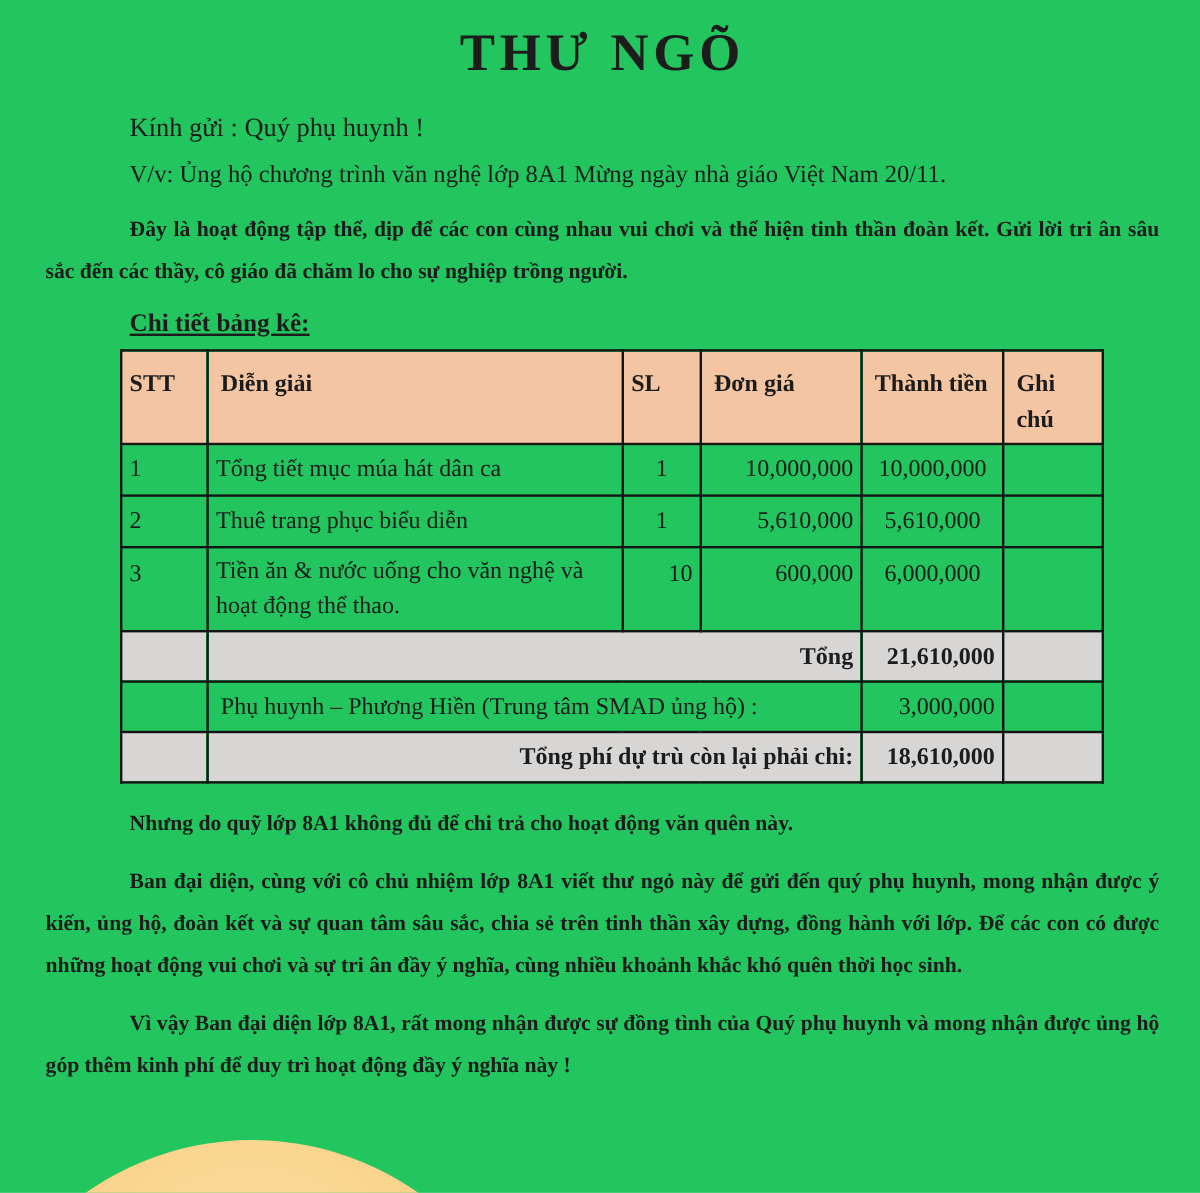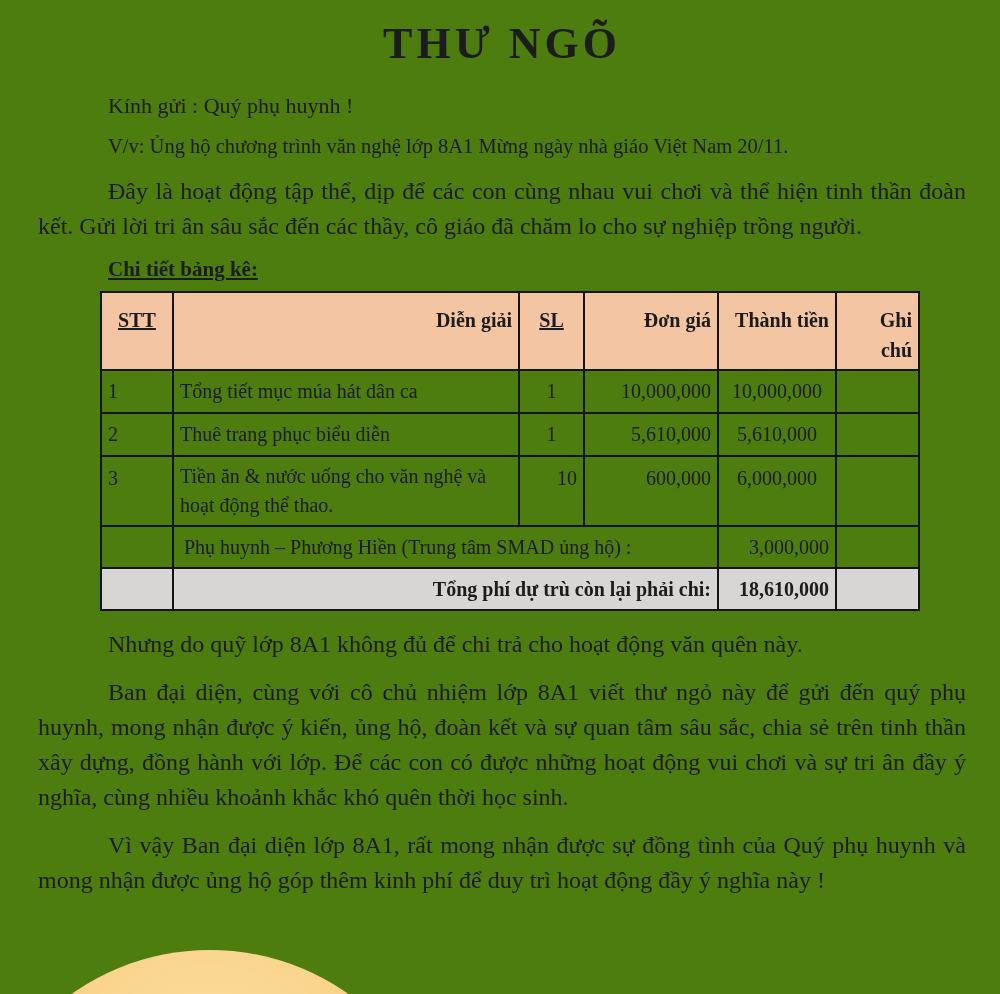--- a/index.html
+++ b/index.html
@@ -7,21 +7,21 @@
   body {
     width: 1000px; height: 994px;
     background: #ffffff;
     font-family: "Liberation Serif", "DejaVu Serif", serif;
     color: #1c1c1c;
   }
   .page {
     position: relative;
     width: 1000px; height: 994px;
     overflow: hidden;
-    background: #4d7c0f;
+    background: #22c55e;
   }
   .content {
     padding: 10px 34px 0 38px;
   }
   h1.title {
     margin: 8px 0 24px 0;
     text-align: center;
     font-size: 44px;
     font-weight: bold;
     letter-spacing: 4px;
@@ -30,25 +30,26 @@
   .greeting {
     font-weight: normal;
     font-size: 22px;
     margin: 0 0 16px 70px;
   }
   .subject {
     font-size: 20.5px;
     margin: 0 0 16px 70px;
   }
   .body-par {
-    font-size: 24px;
+    font-size: 18px;
     line-height: 35px;
     text-align: justify;
     text-indent: 70px;
     margin: 0 0 13px 0;
+    font-weight: bold;
   }
   .table-caption {
     font-size: 21px;
     font-weight: bold;
     text-decoration: underline;
     margin: 6px 0 9px 70px;
   }
   table.expense {
     border-collapse: collapse;
     margin-left: 62px;
@@ -58,28 +59,28 @@
   }
   table.expense td, table.expense th {
     border: 2px solid #141414;
     padding: 4px 6px;
     vertical-align: middle;
     overflow: hidden;
   }
   tr.head th {
     background: #F3C5A2;
     font-weight: bold;
-    text-align: right;
+    text-align: left;
     vertical-align: top;
     padding-top: 12px;
     padding-left: 10px;
     height: 74px;
     line-height: 30px;
   }
-  tr.head th.c { text-align: center; padding-left: 6px; text-decoration: underline; }
+  tr.head th.c { padding-left: 6px; }
   tr.datarow { height: 43px; }
   tr.datarow.tall { height: 70px; }
   td.stt { padding-left: 12px; }
   td.desc { padding-left: 10px; line-height: 29px; }
   td.sl { text-align: center; }
   td.unit { text-align: right; padding-right: 10px; }
   td.amt { text-align: center; }
   tr.sumrow { height: 42px; }
   tr.sumrow.gray td { background: #D8D6D4; }
   td.sum-label { text-align: right; padding-right: 10px; }
@@ -153,20 +154,26 @@
 
         <tr class="datarow tall">
           <td class="stt" style="vertical-align:top; padding-top:10px;">3</td>
           <td class="desc">Tiền ăn &amp; nước uống cho văn nghệ và hoạt động thể thao.</td>
           <td class="sl" style="vertical-align:top; padding-top:10px;text-align:right;">10</td>
           <td class="unit" style="vertical-align:top; padding-top:10px;">600,000</td>
           <td class="amt" style="vertical-align:top; padding-top:10px;">6,000,000</td>
           <td class="note"></td>
         </tr>
 
+        <tr class="sumrow gray">
+          <td></td>
+          <td colspan="3" class="sum-label b">Tổng</td>
+          <td class="sum-value b">21,610,000</td>
+          <td></td>
+        </tr>
 
         <tr class="sumrow">
           <td></td>
           <td colspan="3" class="sum-label plain">Phụ huynh – Phương Hiền (Trung tâm SMAD ủng hộ) :</td>
           <td class="sum-value">3,000,000</td>
           <td></td>
         </tr>
 
         <tr class="sumrow gray">
           <td></td>

